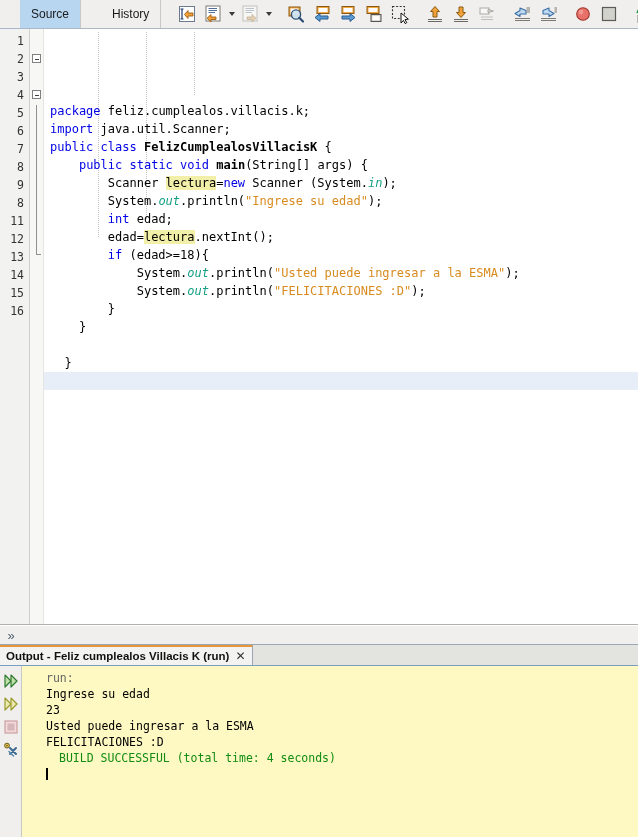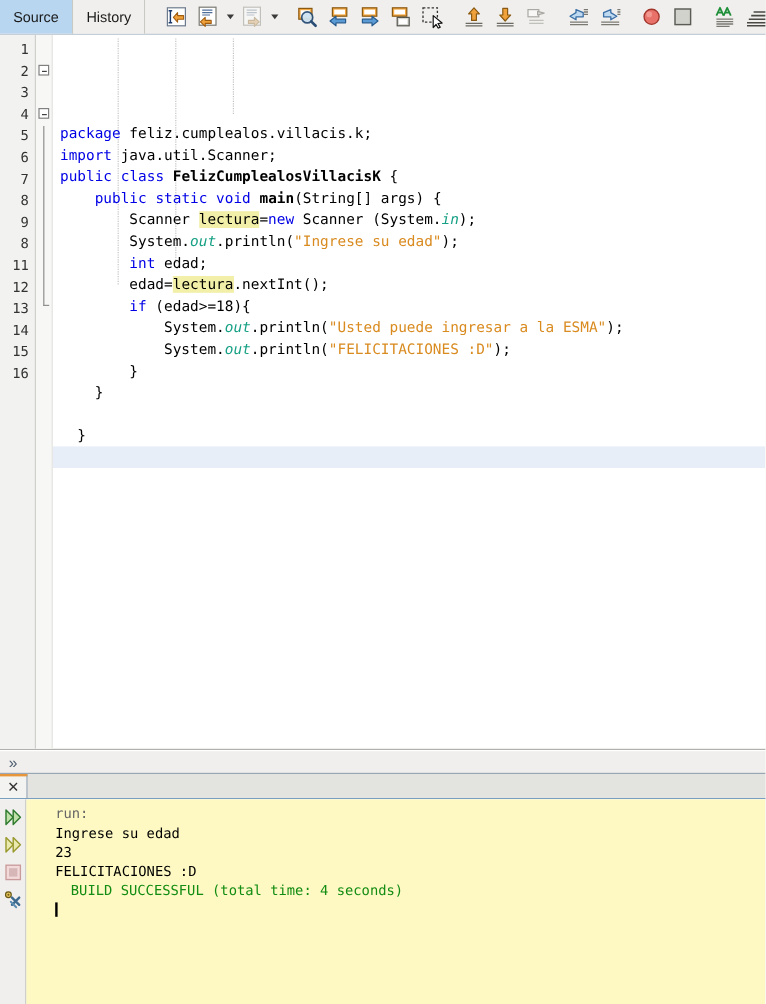--- a/index.html
+++ b/index.html
@@ -35,20 +35,21 @@
   }
   .view-tab {
     display: flex;
     align-items: center;
     padding: 0 11px;
     font-size: 12px;
     color: #1a1a1a;
     background: #f0efed;
     cursor: default;
     border-right: 1px solid #c8c8c4;
+    margin-left: 20px;
   }
   .view-tab.selected {
     background: #b8d6f0;
   }
   .tool-sep {
     width: 1px;
     background: #b5b5b0;
     margin: 4px 4px;
   }
   .toolbar {
@@ -453,20 +454,21 @@
     <div class="cl"><span class="kw">package</span> feliz.cumplealos.villacis.k;</div><div class="cl"><span class="kw">import</span> java.util.Scanner;</div><div class="cl"><span class="kw">public</span> <span class="kw">class</span> <span class="cls">FelizCumplealosVillacisK</span> {</div><div class="cl">    <span class="kw">public</span> <span class="kw">static</span> <span class="kw">void</span> <span class="mth">main</span>(String[] args) {</div><div class="cl">        Scanner <span class="hl">lectura</span>=<span class="kw">new</span> Scanner (System.<span class="fld">in</span>);</div><div class="cl">        System.<span class="fld">out</span>.println(<span class="str">"Ingrese su edad"</span>);</div><div class="cl">        <span class="kw">int</span> edad;</div><div class="cl">        edad=<span class="hl">lectura</span>.nextInt();</div><div class="cl">        <span class="kw">if</span> (edad&gt;=18){</div><div class="cl">            System.<span class="fld">out</span>.println(<span class="str">"Usted puede ingresar a la ESMA"</span>);</div><div class="cl">            System.<span class="fld">out</span>.println(<span class="str">"FELICITACIONES :D"</span>);</div><div class="cl">        }</div><div class="cl">    }</div><div class="cl">&nbsp;</div><div class="cl">  }</div><div class="cl cur">&nbsp;</div></div>
   </div>
 
   <div class="minibar">
     <div class="chev">»</div>
   </div>
 
   <div class="outwin">
     <div class="out-tabrow">
       <div class="out-tab">
+        <span>Output - Feliz cumplealos Villacis K (run)</span>
         <span class="xclose">✕</span>
       </div>
     </div>
     <div class="out-body">
       <div class="out-icons">
         <div class="out-icon">
           <svg width="16" height="16" viewBox="0 0 16 16">
             <path d="M2 2 L8 8 L2 14 Z" fill="#bfe0a8" stroke="#2f7a2f" stroke-width="1.2" stroke-linejoin="round"></path>
             <path d="M8 2 L14 8 L8 14 Z" fill="#bfe0a8" stroke="#2f7a2f" stroke-width="1.2" stroke-linejoin="round"></path>
           </svg>
@@ -485,17 +487,17 @@
         </div>
         <div class="out-icon">
           <svg width="16" height="16" viewBox="0 0 16 16">
             <circle cx="4" cy="3.6" r="2.4" fill="#e8c25a" stroke="#6a5a1a" stroke-width="1"></circle>
             <circle cx="4" cy="3.6" r="0.8" fill="#6a5a1a"></circle>
             <path d="M7 6 L13 12 M13 6 L7 12" stroke="#3f6a8f" stroke-width="2" stroke-linecap="round"></path>
             <path d="M6 9.5 L10.5 14" stroke="#5b8bb0" stroke-width="1.6" stroke-linecap="round"></path>
           </svg>
         </div>
       </div>
-      <div class="out-text" id="outtext"><div class="ol dim">run:</div><div class="ol">Ingrese su edad</div><div class="ol">23</div><div class="ol">FELICITACIONES :D</div><div class="ol ok">BUILD SUCCESSFUL (total time: 4 seconds)</div><div class="ol"><span class="caret"></span></div></div>
+      <div class="out-text" id="outtext"><div class="ol dim">run:</div><div class="ol">Ingrese su edad</div><div class="ol">23</div><div class="ol">Usted puede ingresar a la ESMA</div><div class="ol">FELICITACIONES :D</div><div class="ol ok">BUILD SUCCESSFUL (total time: 4 seconds)</div><div class="ol"><span class="caret"></span></div></div>
     </div>
   </div>
 
 </div>
 
 </body></html>

